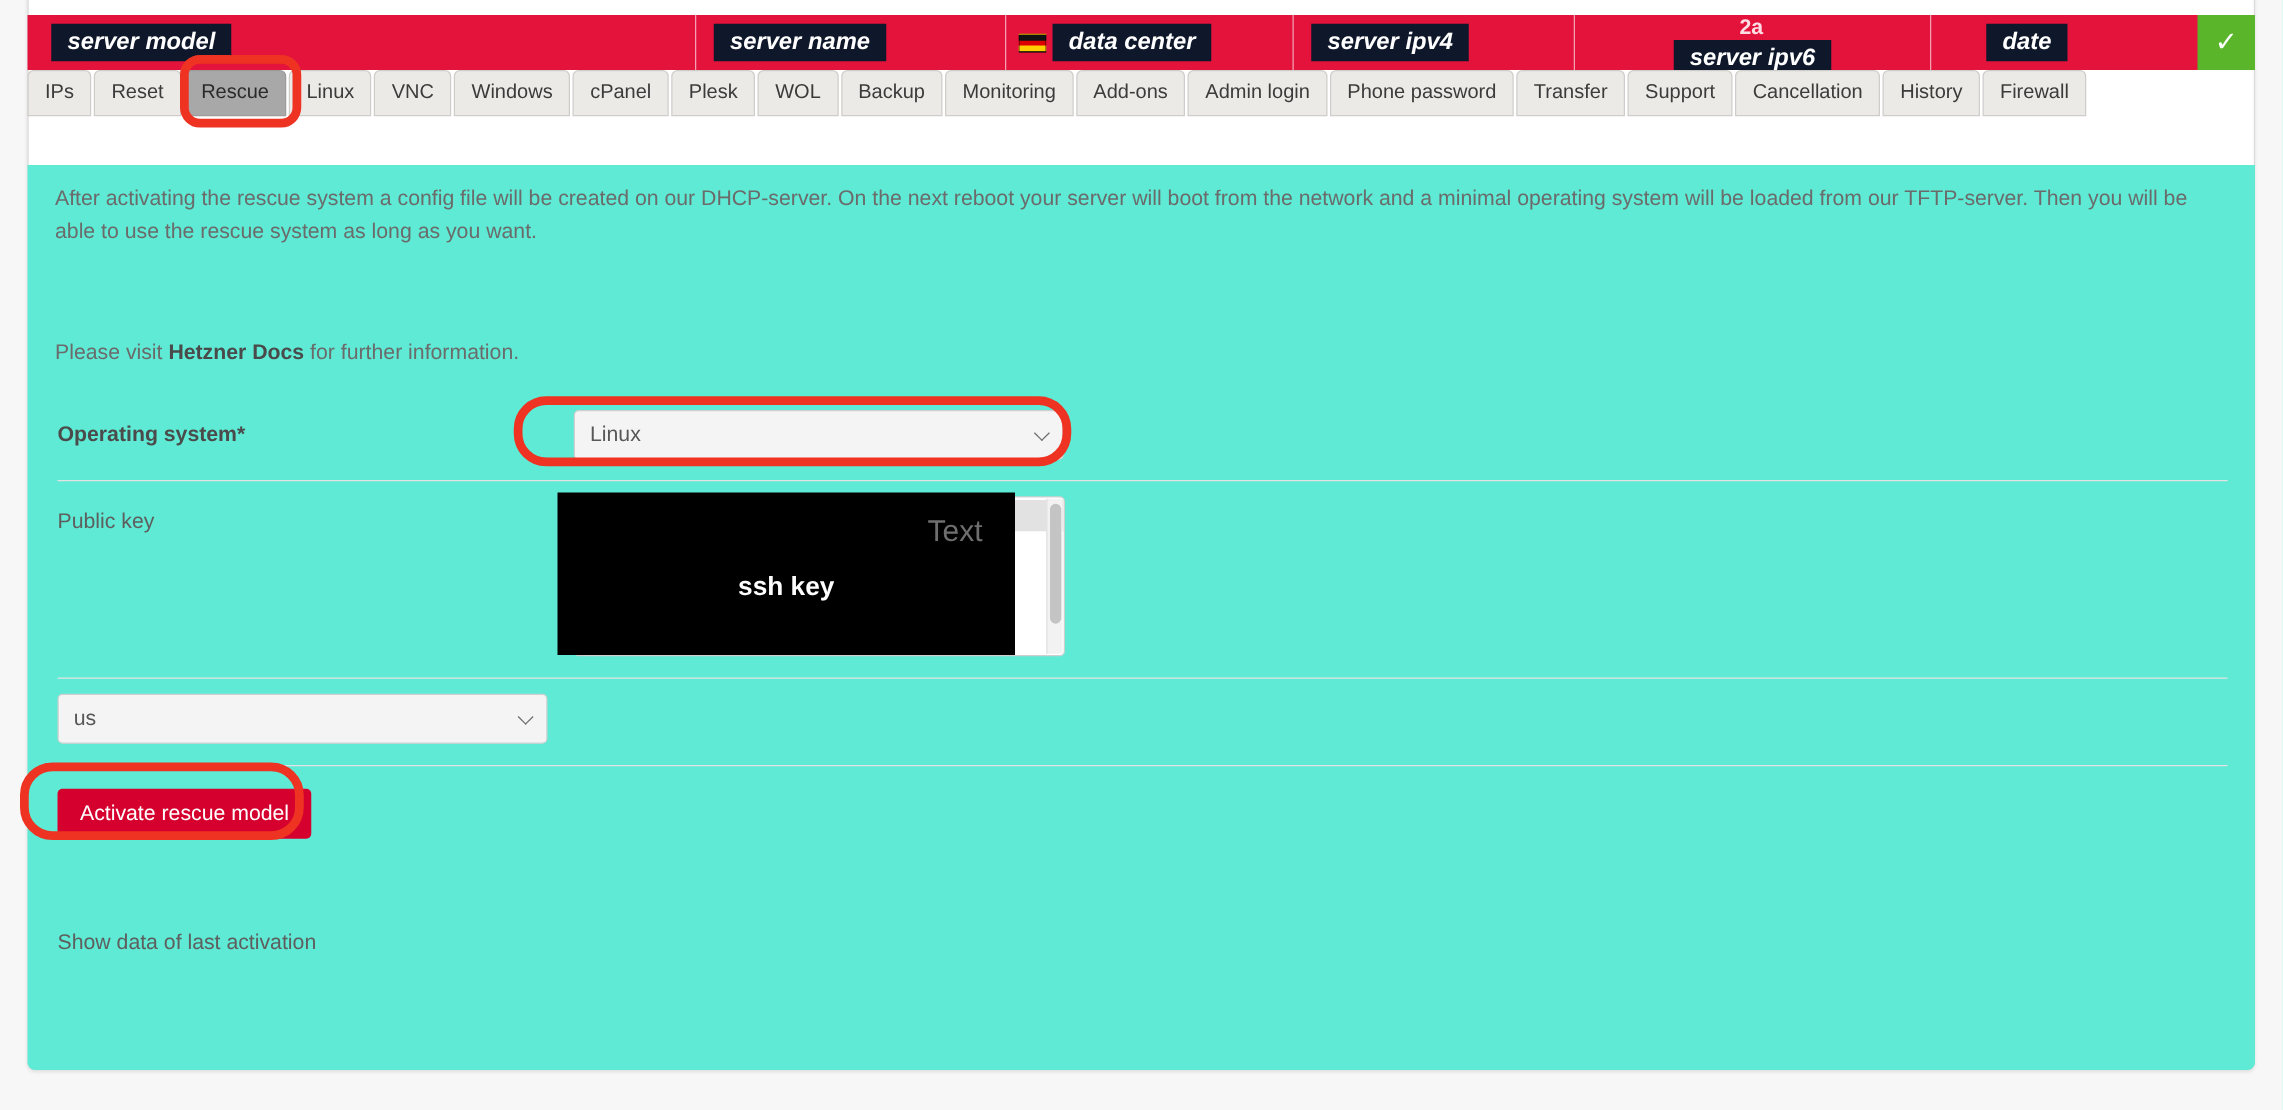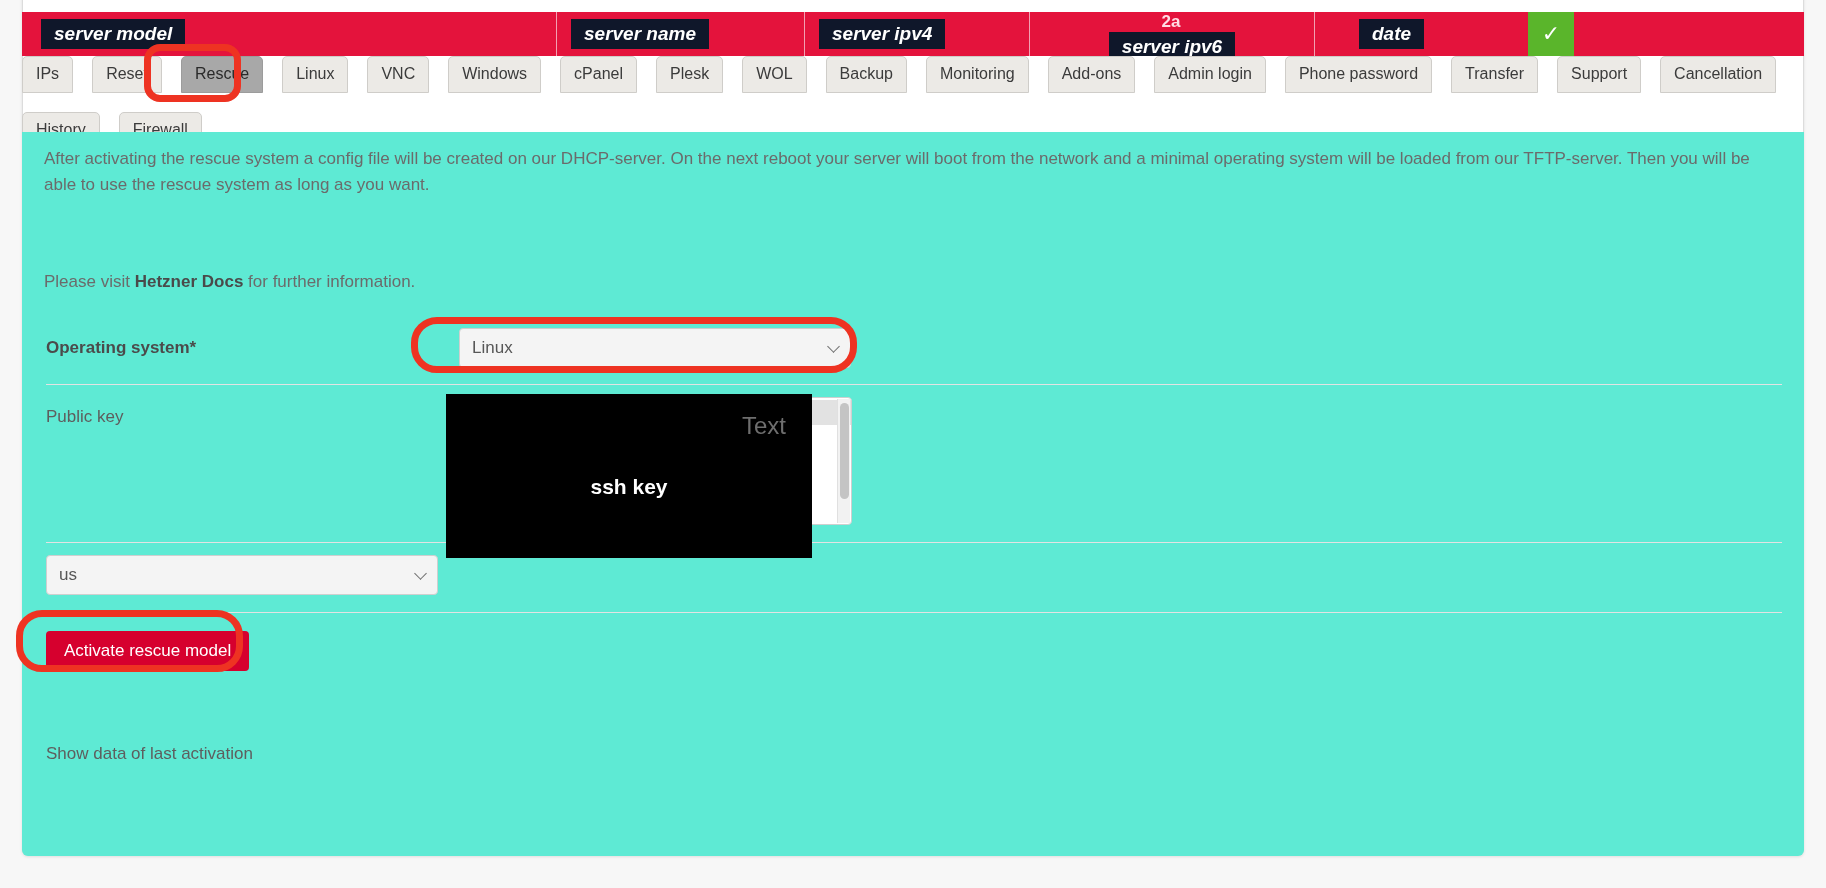--- a/index.html
+++ b/index.html
@@ -103,21 +103,21 @@
   .redact.date  { margin-left: 34px; }
 
   
   .tabs {
     position: absolute;
     left: 22px; top: 56px;
     width: 1782px;
     padding: 0 0 0 0;
     display: flex;
     flex-wrap: wrap;
-    gap: 17px;
+    gap: 0px;
   }
   .tab {
     background: #eceae6;
     border: 1px solid #cfcdc9;
     border-radius: 5px 5px 0 0;
     margin: 0 2px 2px 0;
     padding: 7px 13px 8px 13px;
     font-size: 16px;
     color: #3b3b3b;
     line-height: 1.25;
@@ -276,21 +276,21 @@
     pointer-events: none;
     z-index: 50;
   }
   .anno-rescue { left: 144px; top: 44px;  width: 97px;  height: 58px; border-radius: 16px; }
   .anno-os     { left: 411px; top: 317px; width: 446px; height: 56px; border-radius: 26px; }
   .anno-btn    { left: 16px;  top: 610px; width: 227px; height: 62px; border-radius: 26px; }
 
   .redact-ssh {
     position: absolute;
     left: 446px; top: 394px;
-    width: 366px; height: 164px;
+    width: 366px; height: 130px;
     background: #000000;
     z-index: 60;
     display: flex;
     flex-direction: column;
     align-items: center;
     justify-content: center;
   }
   .redact-ssh .rs-top {
     position: absolute;
     right: 26px; top: 18px;
@@ -310,20 +310,24 @@
 <div id="screen">
 
   <div class="page-frame"></div>
 
   <div class="server-bar">
     <div class="sb-cell model">
       <span class="redact model">server model</span>
     </div>
     <div class="sb-cell name">
       <span class="redact name">server name</span>
+    </div>
+    <div class="sb-cell dc">
+      <span class="flag-icon"></span>
+      <span class="redact dc">data center</span>
     </div>
     <div class="sb-cell ipv4">
       <span class="redact ipv4">server ipv4</span>
     </div>
     <div class="sb-cell ipv6">
       <span class="faint-v6">2a</span>
       <span class="redact ipv6">server ipv6</span>
     </div>
     <div class="sb-cell date">
       <span class="redact date">date</span>

